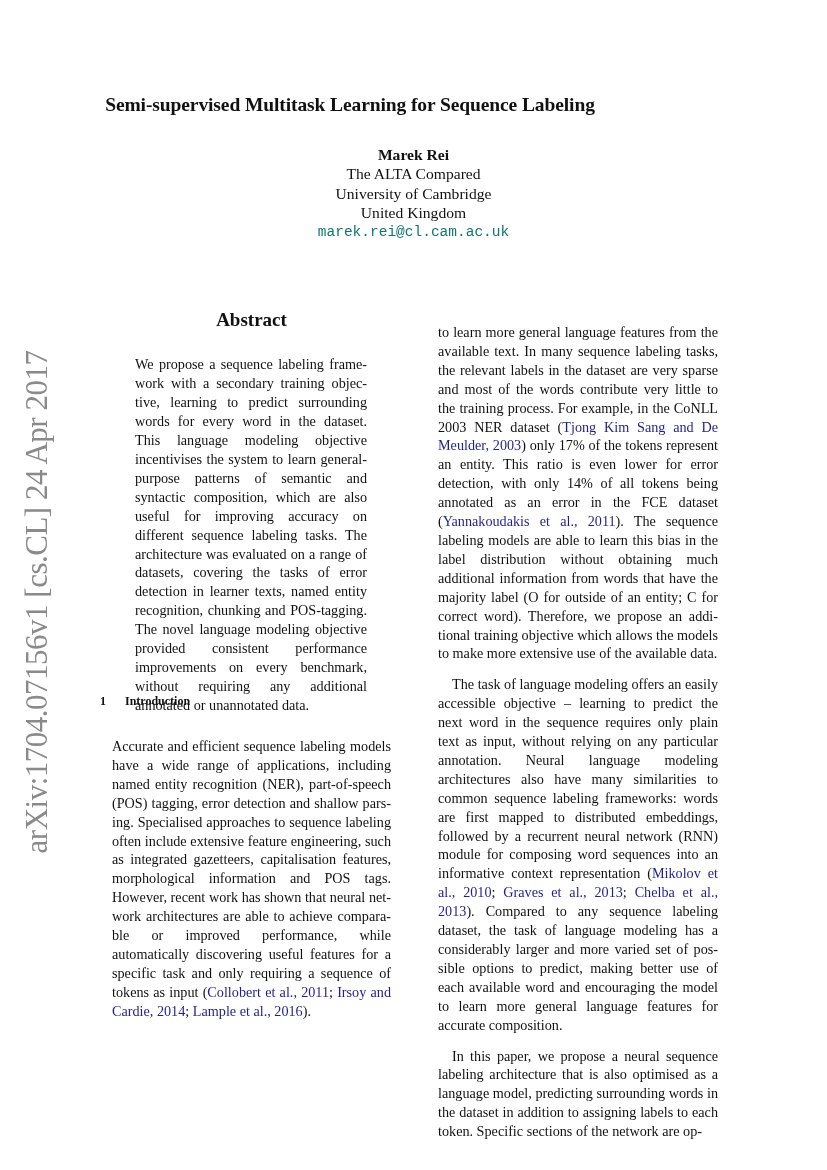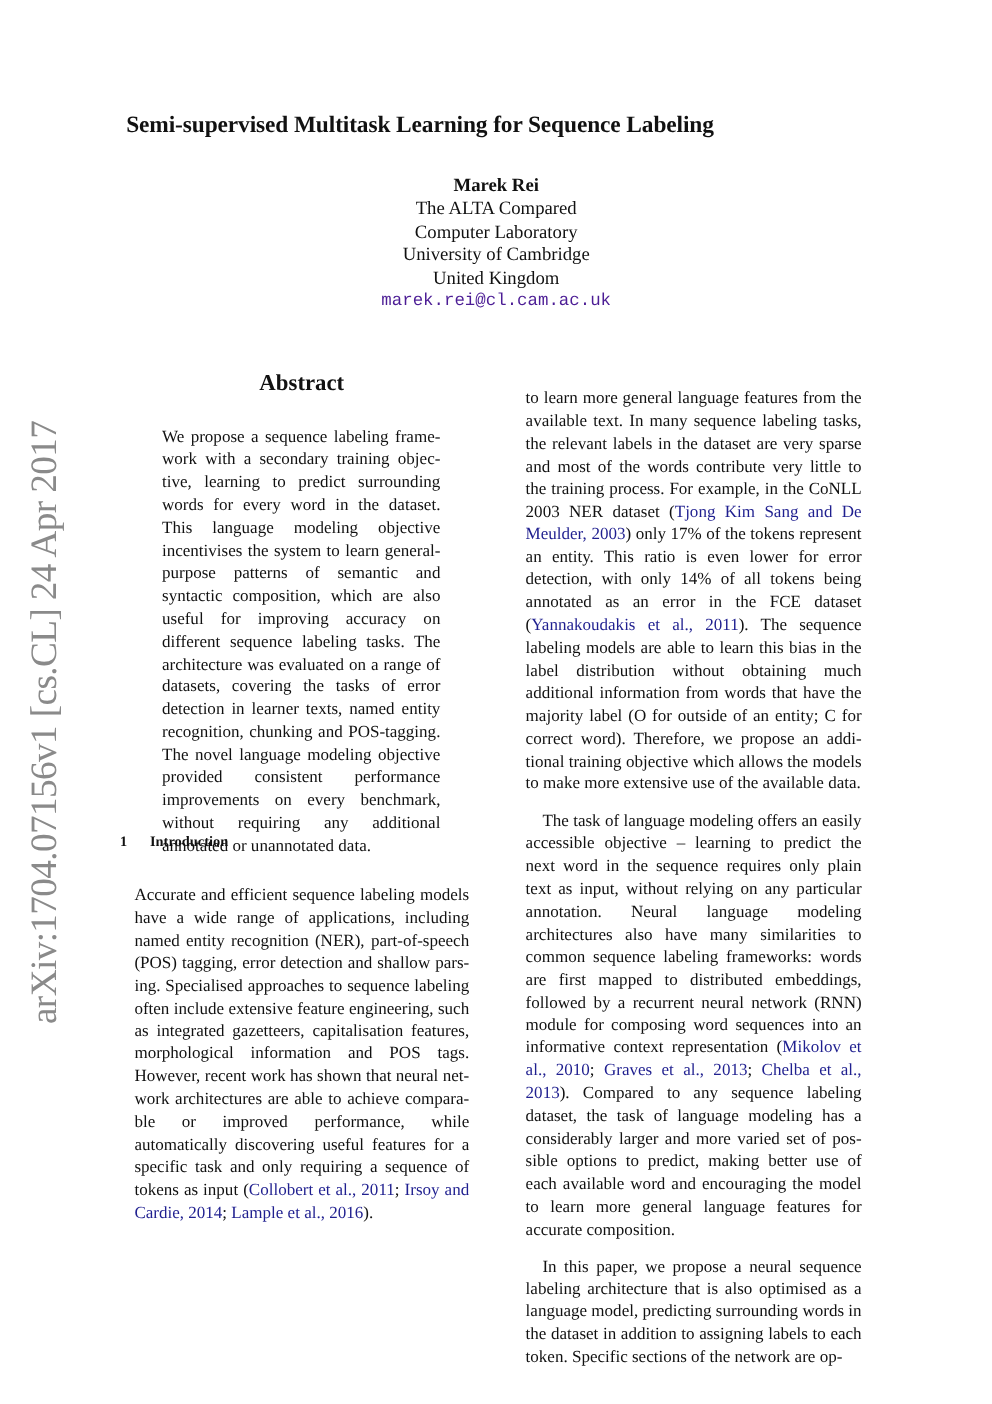--- a/index.html
+++ b/index.html
@@ -4,21 +4,21 @@
 <style>
   html, body { margin: 0; padding: 0; background: #ffffff; }
   body { width: 827px; height: 1170px; position: relative; overflow: hidden;
          font-family: "Liberation Serif", "DejaVu Serif", serif; color: #111; }
   .page { position: absolute; left: 0; top: 0; width: 827px; height: 1170px; }
   .title { position: absolute; left: 0; width: 700px; top: 94px; text-align: center;
            font-weight: bold; font-size: 19.5px; letter-spacing: -0.1px; }
   .authors { position: absolute; left: 0; width: 827px; top: 145px; text-align: center;
              font-size: 15.6px; line-height: 19.4px; }
   .authors .name { font-weight: bold; }
-  .authors .email { font-family: "Liberation Mono", "DejaVu Sans Mono", monospace; font-size: 14.5px; color: #4c1d95; }
+  .authors .email { font-family: "Liberation Mono", "DejaVu Sans Mono", monospace; font-size: 14.5px; color: #0f766e; }
   .arxiv { position: absolute; left: 0; top: 0; width: 70px; height: 1170px; }
   .arxiv span { position: absolute; left: 37px; top: 602px; transform: translate(-50%, -50%) rotate(-90deg);
                 white-space: nowrap; font-size: 31px; color: #8a8a8a; letter-spacing: -0.5px; }
   .col { position: absolute; font-size: 14.2px; line-height: 18.9px; text-align: justify; hyphens: manual; }
   .col-right { left: 426px; width: 304px; top: 311px; }
   .abstract-title { position: absolute; left: 100px; width: 303px; top: 309px; text-align: center;
                     font-weight: bold; font-size: 19px; }
   .abstract-body { position: absolute; left: 123px; width: 256px; top: 343px; font-size: 14.2px;
                    line-height: 18.95px; text-align: justify; }
   .section-head { position: absolute; left: 100px; top: 694px; font-weight: bold; font-size: 12px; }
@@ -36,21 +36,20 @@
 
   <div class="arxiv">
     <span>arXiv:1704.07156v1  [cs.CL]  24 Apr 2017</span>
   </div>
 
   <div class="title">Semi-supervised Multitask Learning for Sequence Labeling</div>
 
   <div class="authors">
     <div class="name">Marek Rei</div>
     <div>The ALTA Compared</div>
-    <div>Computer Laboratory</div>
     <div>University of Cambridge</div>
     <div>United Kingdom</div>
     <div class="email">marek.rei@cl.cam.ac.uk</div>
   </div>
 
   <div class="abstract-title">Abstract</div>
   <div class="abstract-body">
     <p>We propose a sequence labeling frame­work with a secondary training objec­tive, learning to predict surrounding words for every word in the dataset.  This lan­guage modeling objective incentivises the system to learn general-purpose patterns of semantic and syntactic composition, which are also useful for improving accu­racy on different sequence labeling tasks. The architecture was evaluated on a range of datasets, covering the tasks of error detection in learner texts, named entity recognition, chunking and POS-tagging. The novel language modeling objective provided consistent performance improve­ments on every benchmark, without re­quiring any additional annotated or unan­notated data.</p>
   </div>
 

